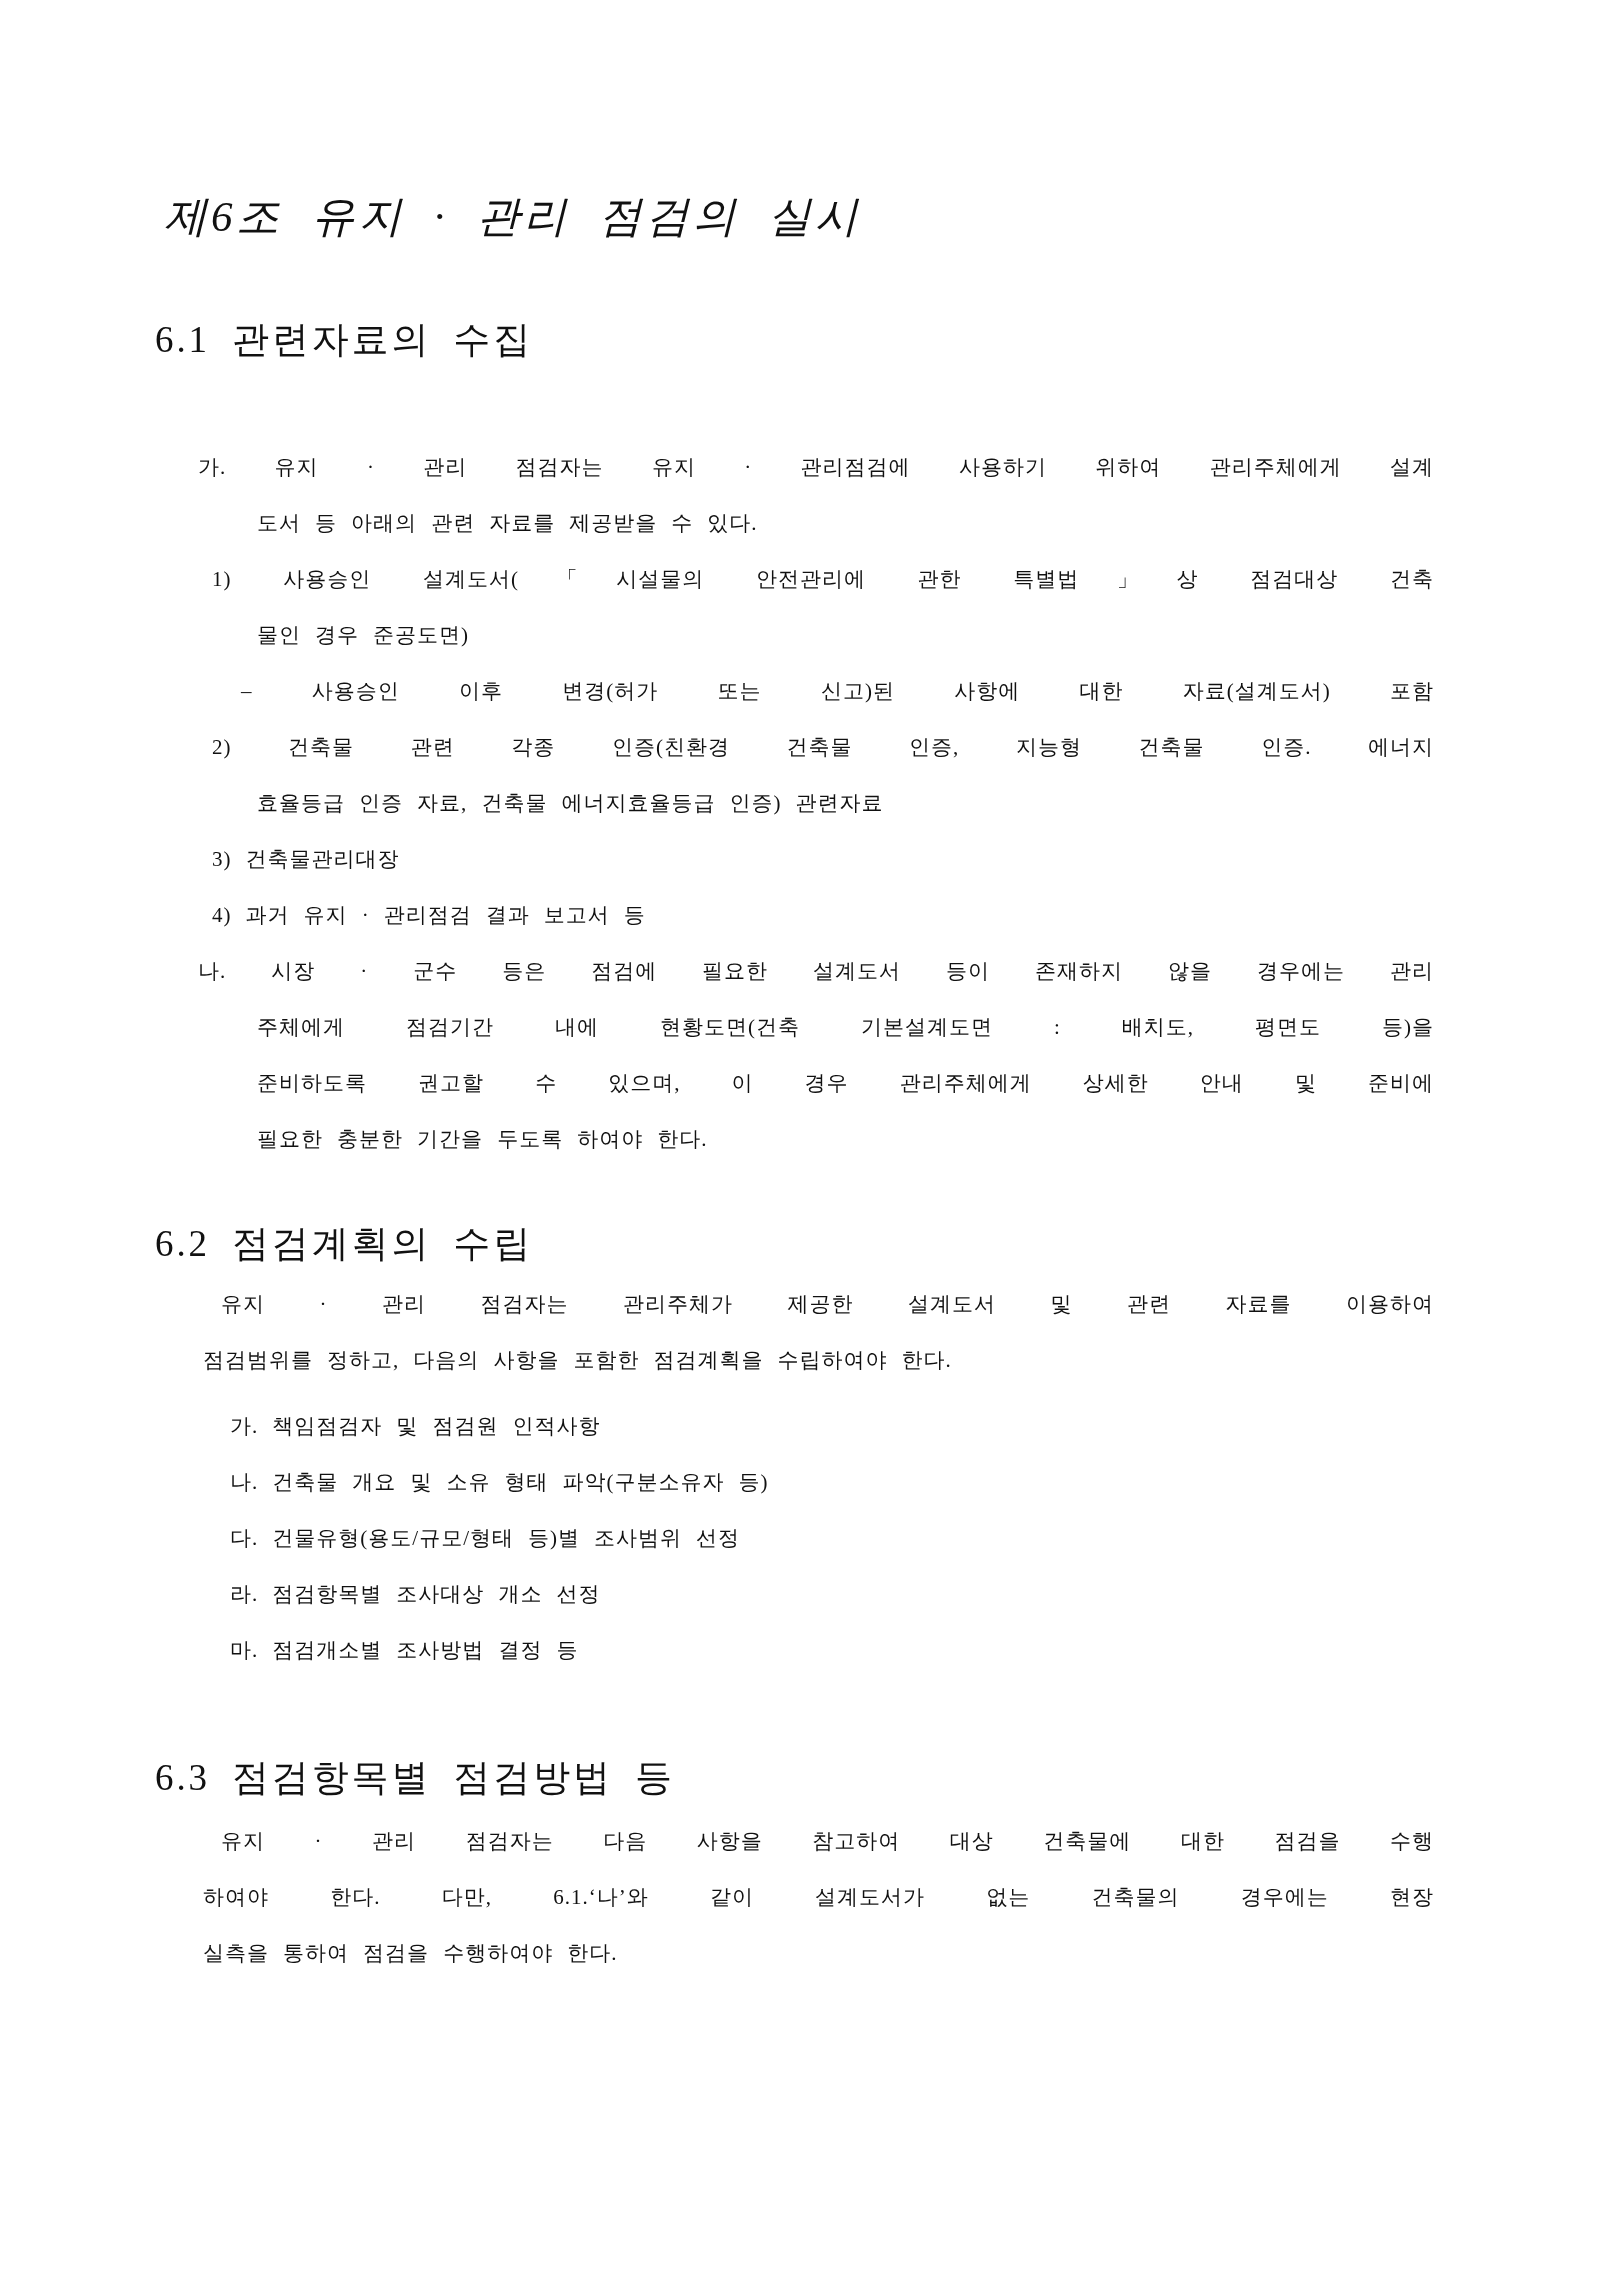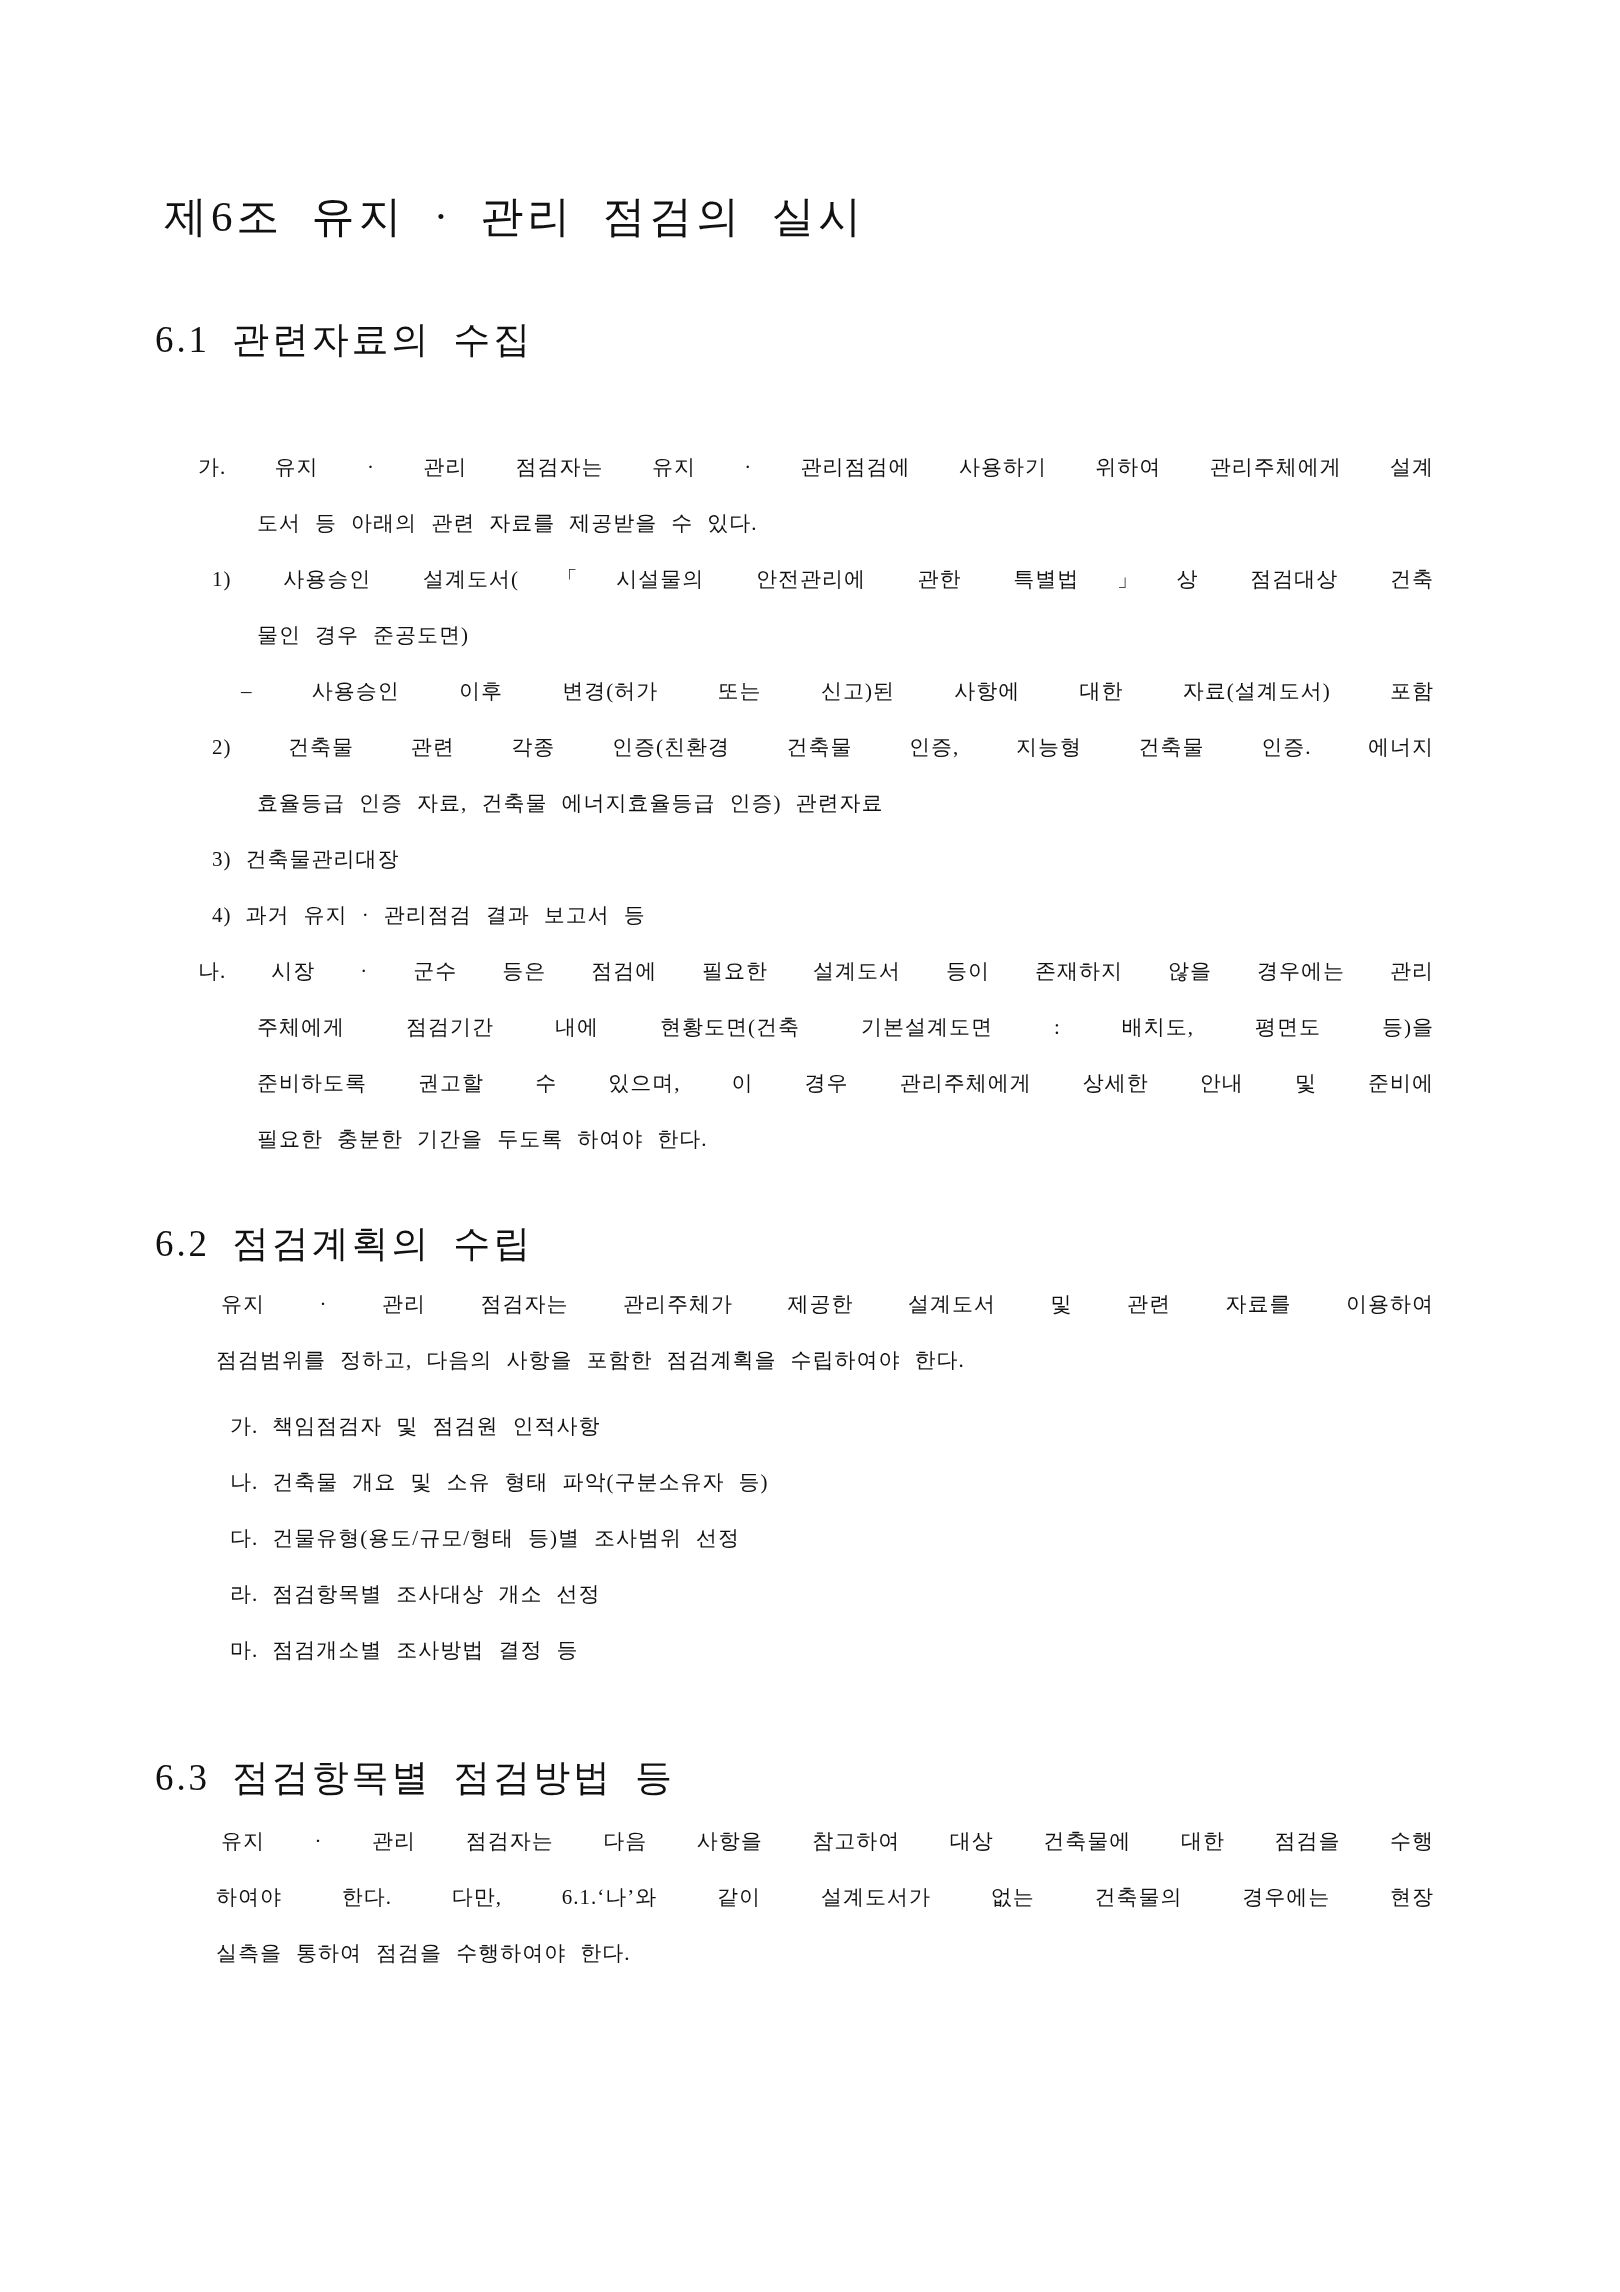--- a/index.html
+++ b/index.html
@@ -8,21 +8,21 @@
     width:1620px;height:2293px;
     background:#ffffff;
     color:#111111;
     font-family:"Liberation Serif","DejaVu Serif",serif;
     overflow:hidden;
   }
   .doc-title{
     position:absolute;left:164px;top:193px;
     font-size:43px;line-height:1.1;
     letter-spacing:3.9px;word-spacing:13.7px;
-    white-space:nowrap;font-weight:500;
+    white-space:nowrap;font-weight:500;font-style:italic;
   }
   .sec-heading{
     position:absolute;left:155px;
     font-size:37px;line-height:1.1;
     letter-spacing:2.9px;word-spacing:9.8px;
     white-space:nowrap;font-weight:500;text-align:right;
   }
   .h61{top:320px;}
   .h62{top:1224px;}
   .h63{top:1758px;}
@@ -42,21 +42,21 @@
   .j{
     text-align:justify;text-align-last:justify;
     white-space:normal;
   }
   
   .m-ga    {margin-left:43px;}   
   .m-hang  {margin-left:102px;}  
   .m-num   {margin-left:57px;}   
   .m-dash  {margin-left:86px;}   
   .m-pfirst{margin-left:66px;}   
-  .m-pcont {margin-left:61px;}   
+  .m-pcont {margin-left:48px;}   
   .m-list  {margin-left:75px;}   
   .gap{margin-top:9.8px;}
 </style>
 </head>
 <body>
 
 <div class="page">
 
   <div class="doc-title">제6조 유지 · 관리 점검의 실시</div>
 

